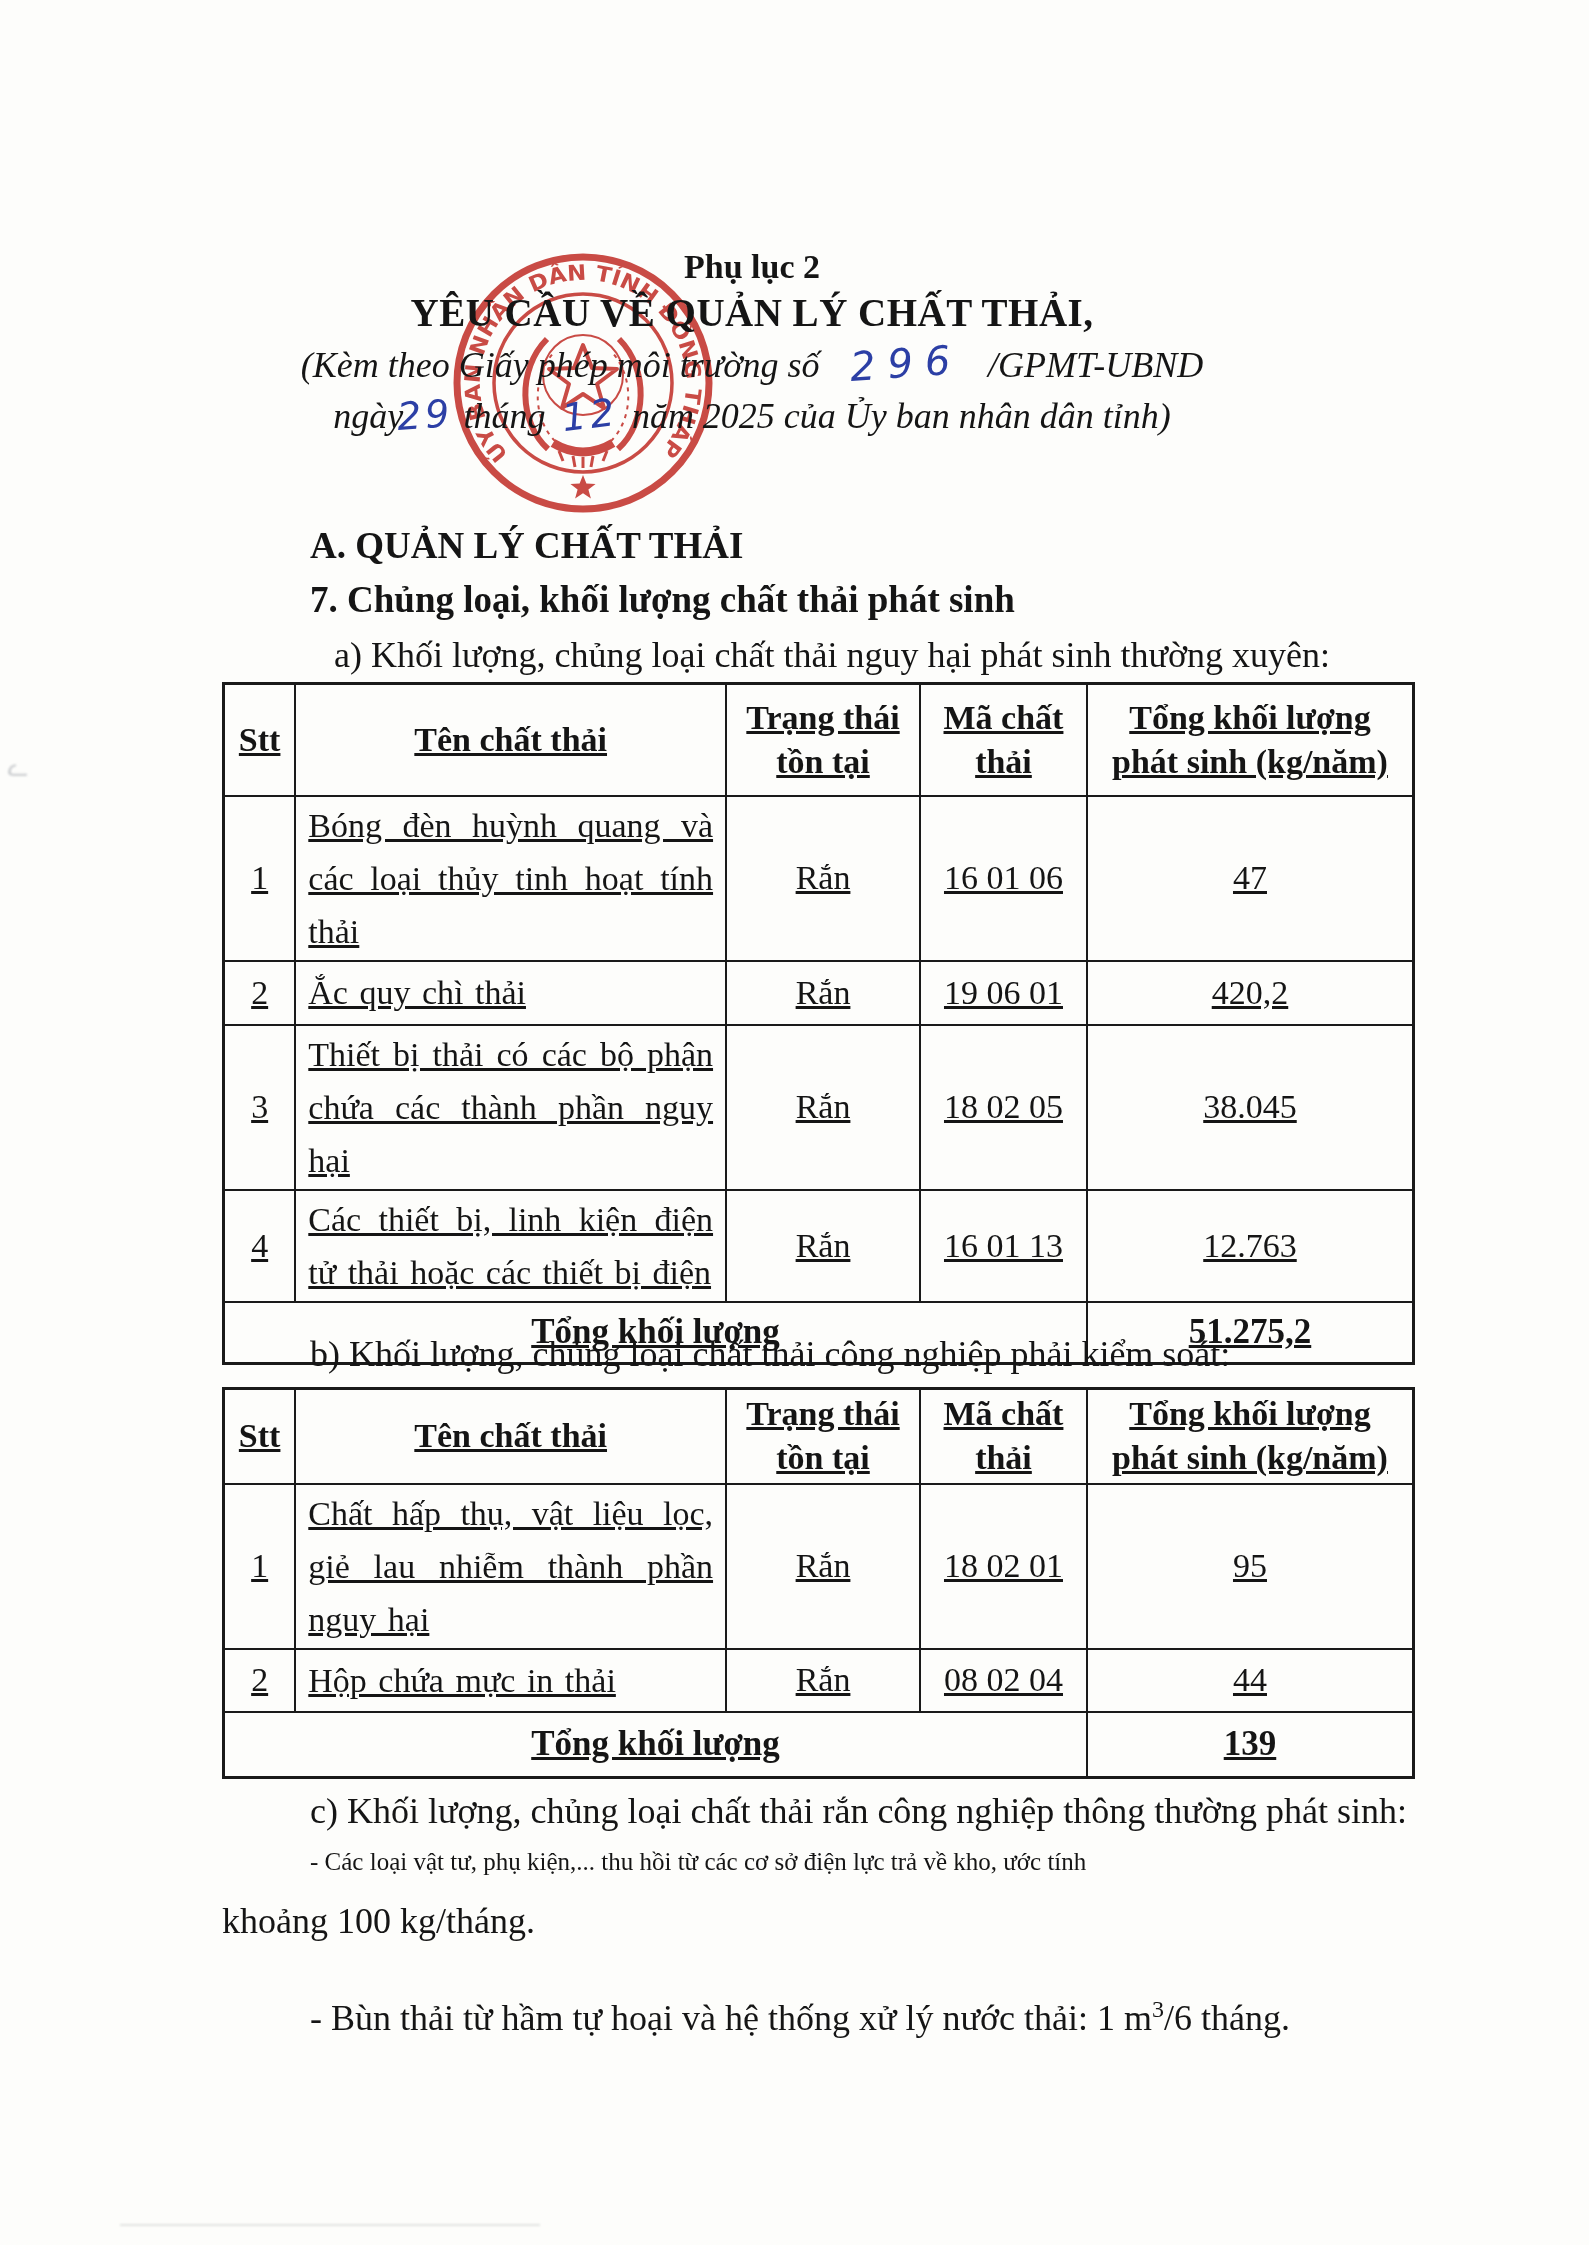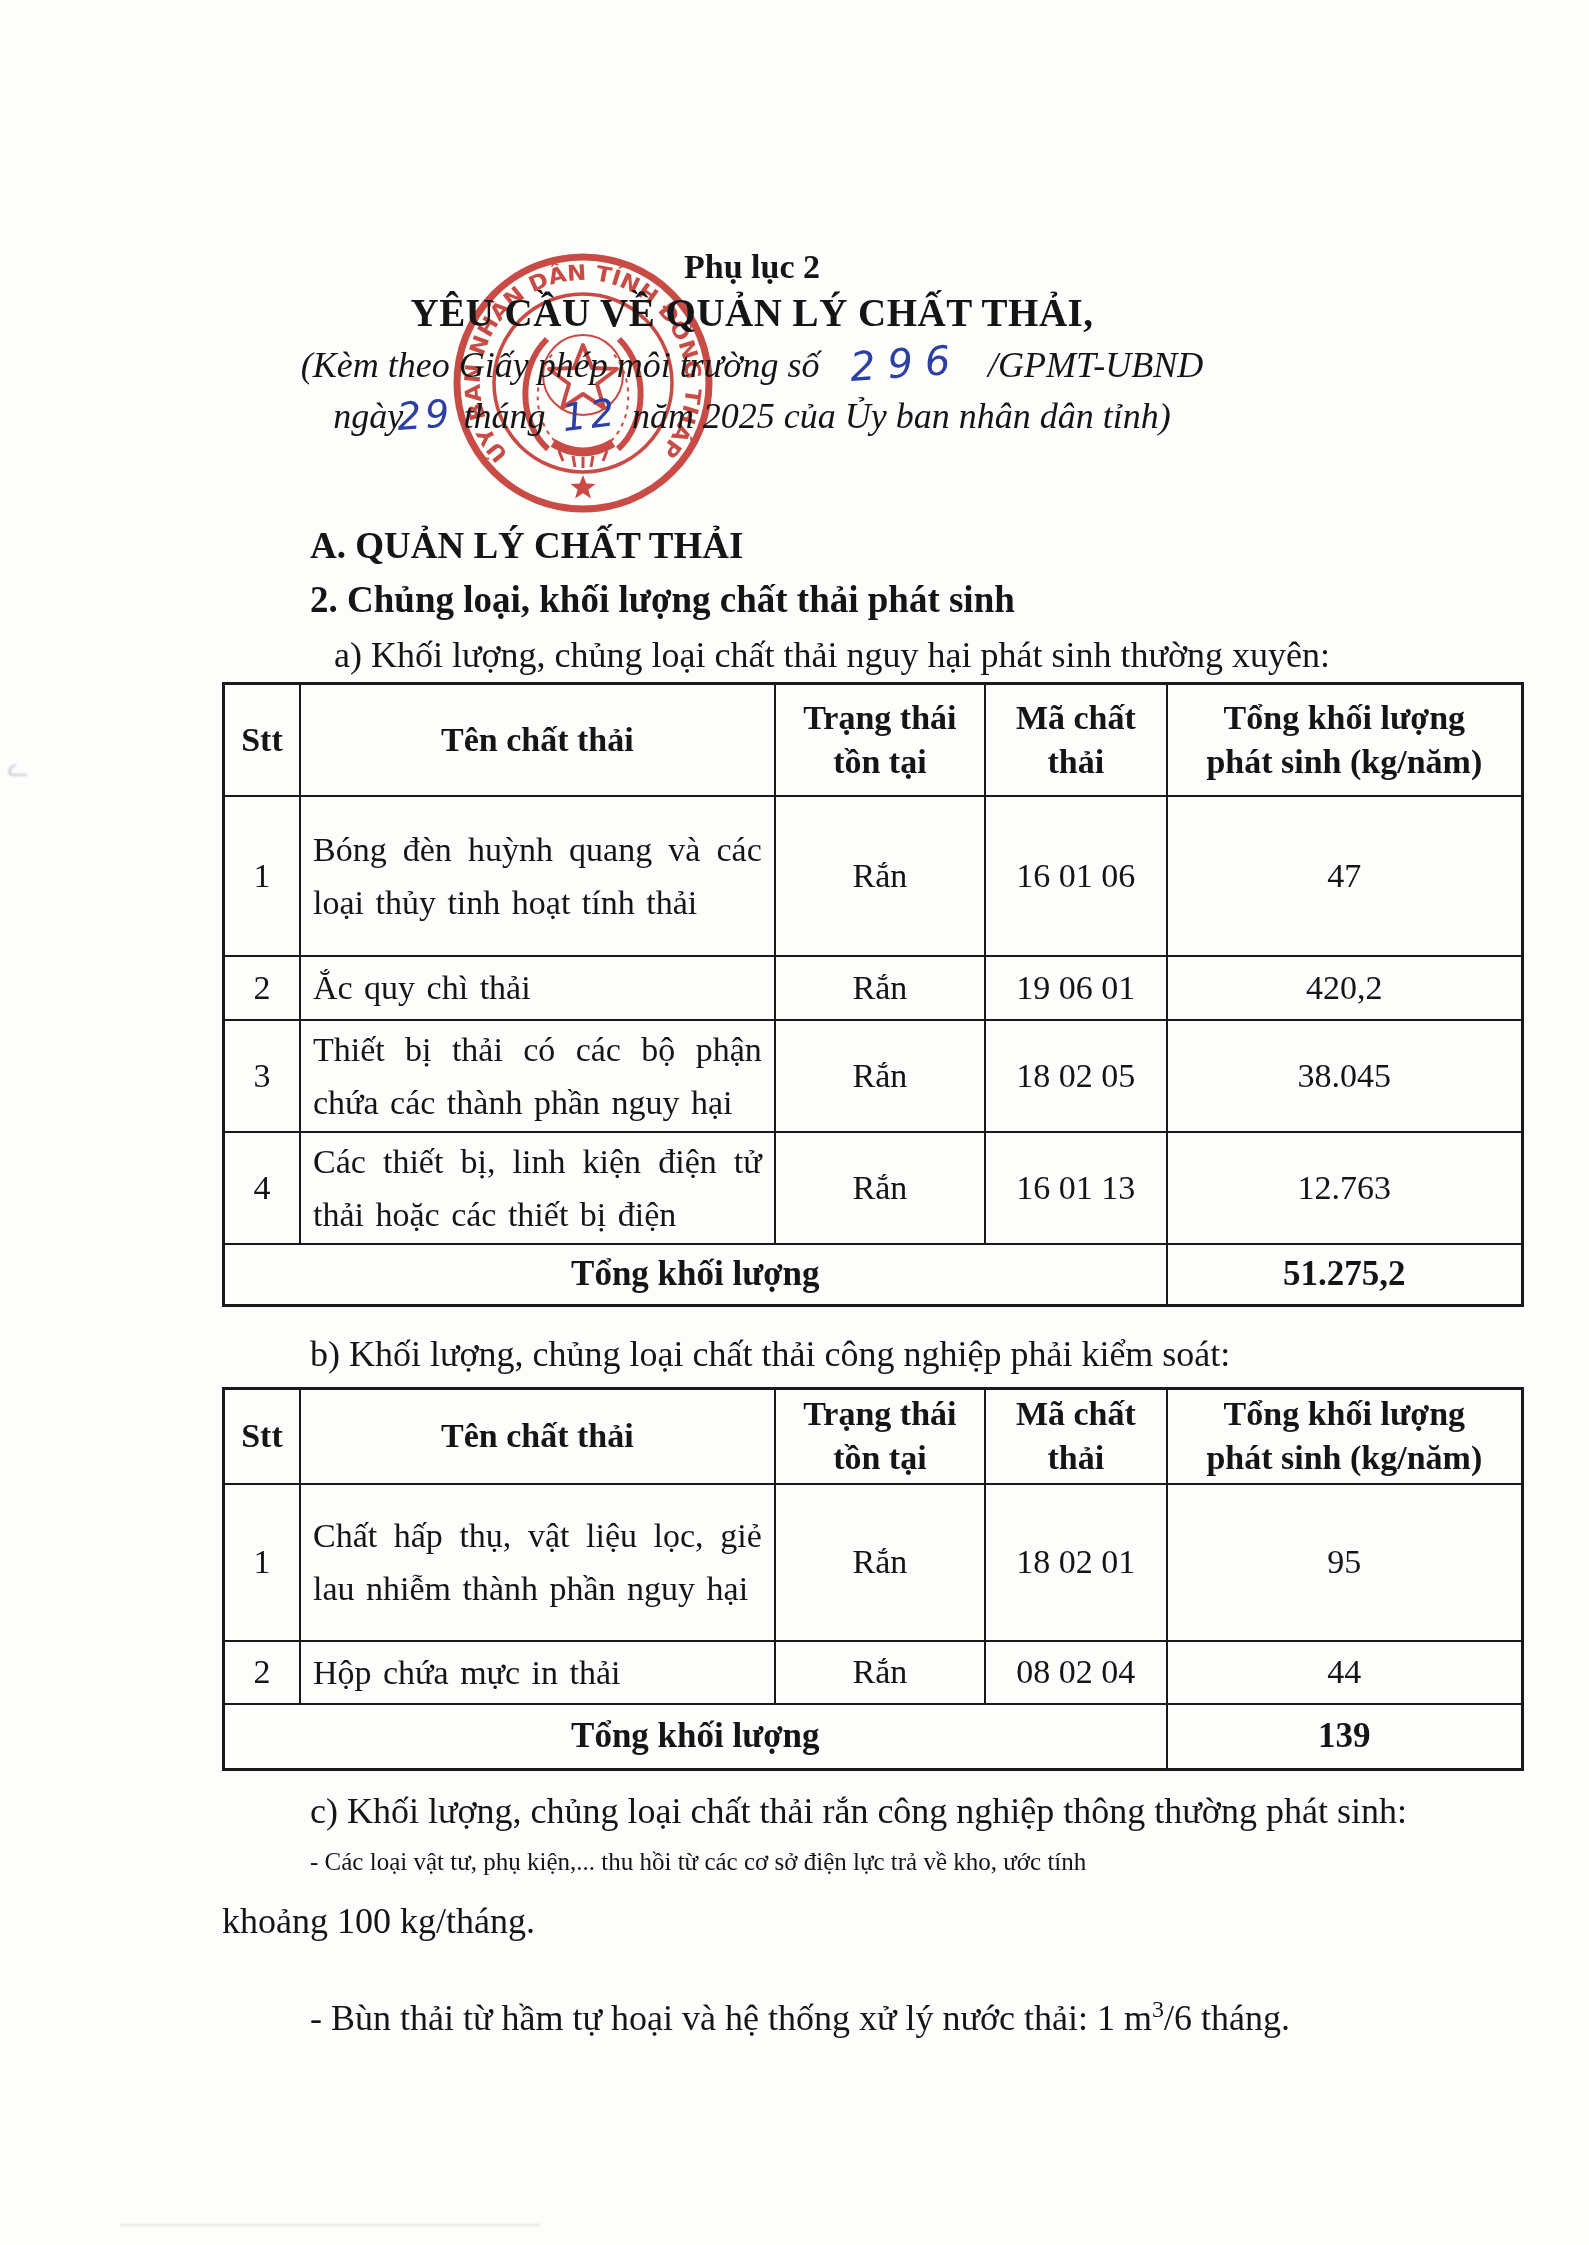--- a/index.html
+++ b/index.html
@@ -45,22 +45,23 @@
   .sub-c { position:absolute; left:88px; top:1790px; font-size:36px; }
   .para-1a { position:absolute; left:88px;  top:1848px; font-size:25px; width:1135px; }
   .para-1b { position:absolute; left:0;     top:1900px; font-size:36px; }
   .para-2  { position:absolute; left:88px;  top:1996px; font-size:36px; }
   .para-2 sup { font-size:24px; }
 
   
   table.waste {
     position:absolute; left:0;
     border-collapse:collapse;
-    width:1302px;
+    width:1193px;
     font-size:34px;
+    text-decoration:underline;
   }
   .t1 { top:682px; }
   .t2 { top:1387px; }
   table.waste td, table.waste th {
     border:2px solid #1a1a1a;
     padding:2px 12px;
     vertical-align:middle;
   }
   table.waste { border:3px solid #1a1a1a; }
   table.waste th { font-weight:bold; text-align:center; white-space:pre-line; line-height:44px; }
@@ -126,21 +127,21 @@
       <div class="title-l1">YÊU CẦU VỀ QUẢN LÝ CHẤT THẢI,</div>
       <div class="subtitle">
         <span>(Kèm theo Giấy phép môi trường số</span><span class="hand num-permit">296</span><span>/GPMT-UBND</span>
       </div>
       <div class="subtitle">
         <span>ngày</span><span class="hand num-day">29</span><span>tháng</span><span class="hand num-month">12</span><span>năm 2025 của Ủy ban nhân dân tỉnh)</span>
       </div>
     </div>
 
     <div class="h-a">A. QUẢN LÝ CHẤT THẢI</div>
-    <div class="h-1">2. Chủng loại, khối lượng chất thải phát sinh</div>
+    <div class="h-1">7. Chủng loại, khối lượng chất thải phát sinh</div>
     <div class="sub-a">a) Khối lượng, chủng loại chất thải nguy hại phát sinh thường xuyên:</div>
 
     <table class="waste t1">
       <colgroup>
           <col style="width:72px">
           <col style="width:447px">
           <col style="width:198px">
           <col style="width:171px">
           <col style="width:335px">
         </colgroup>

